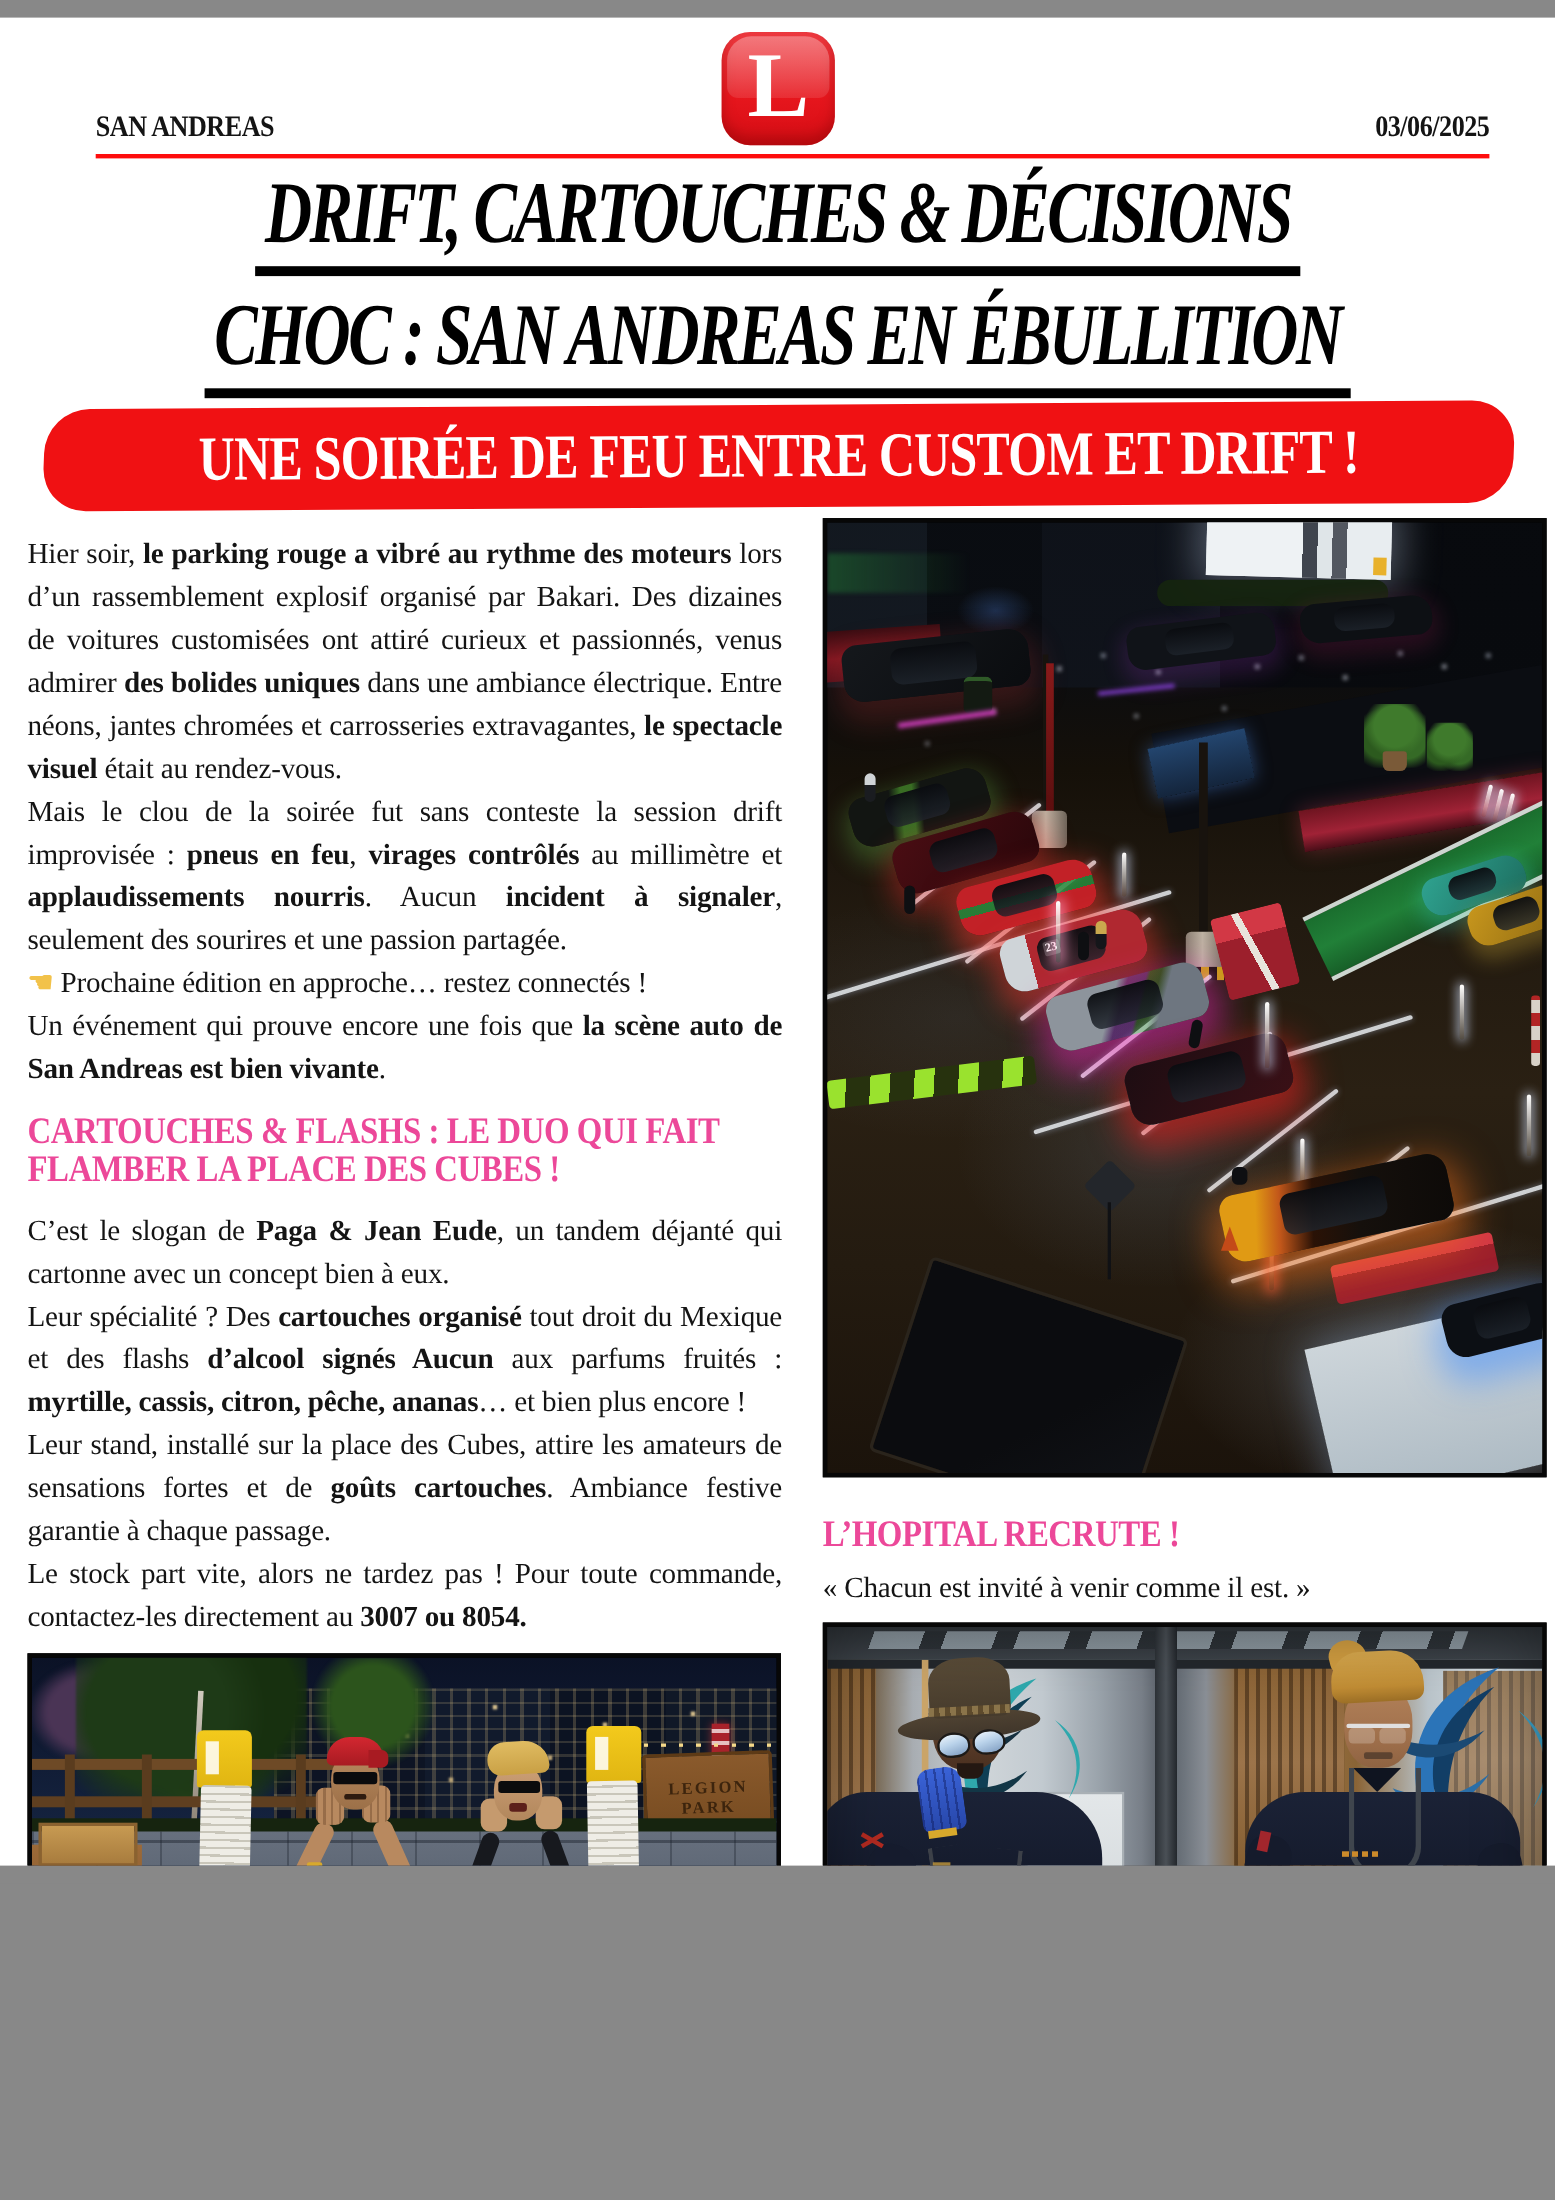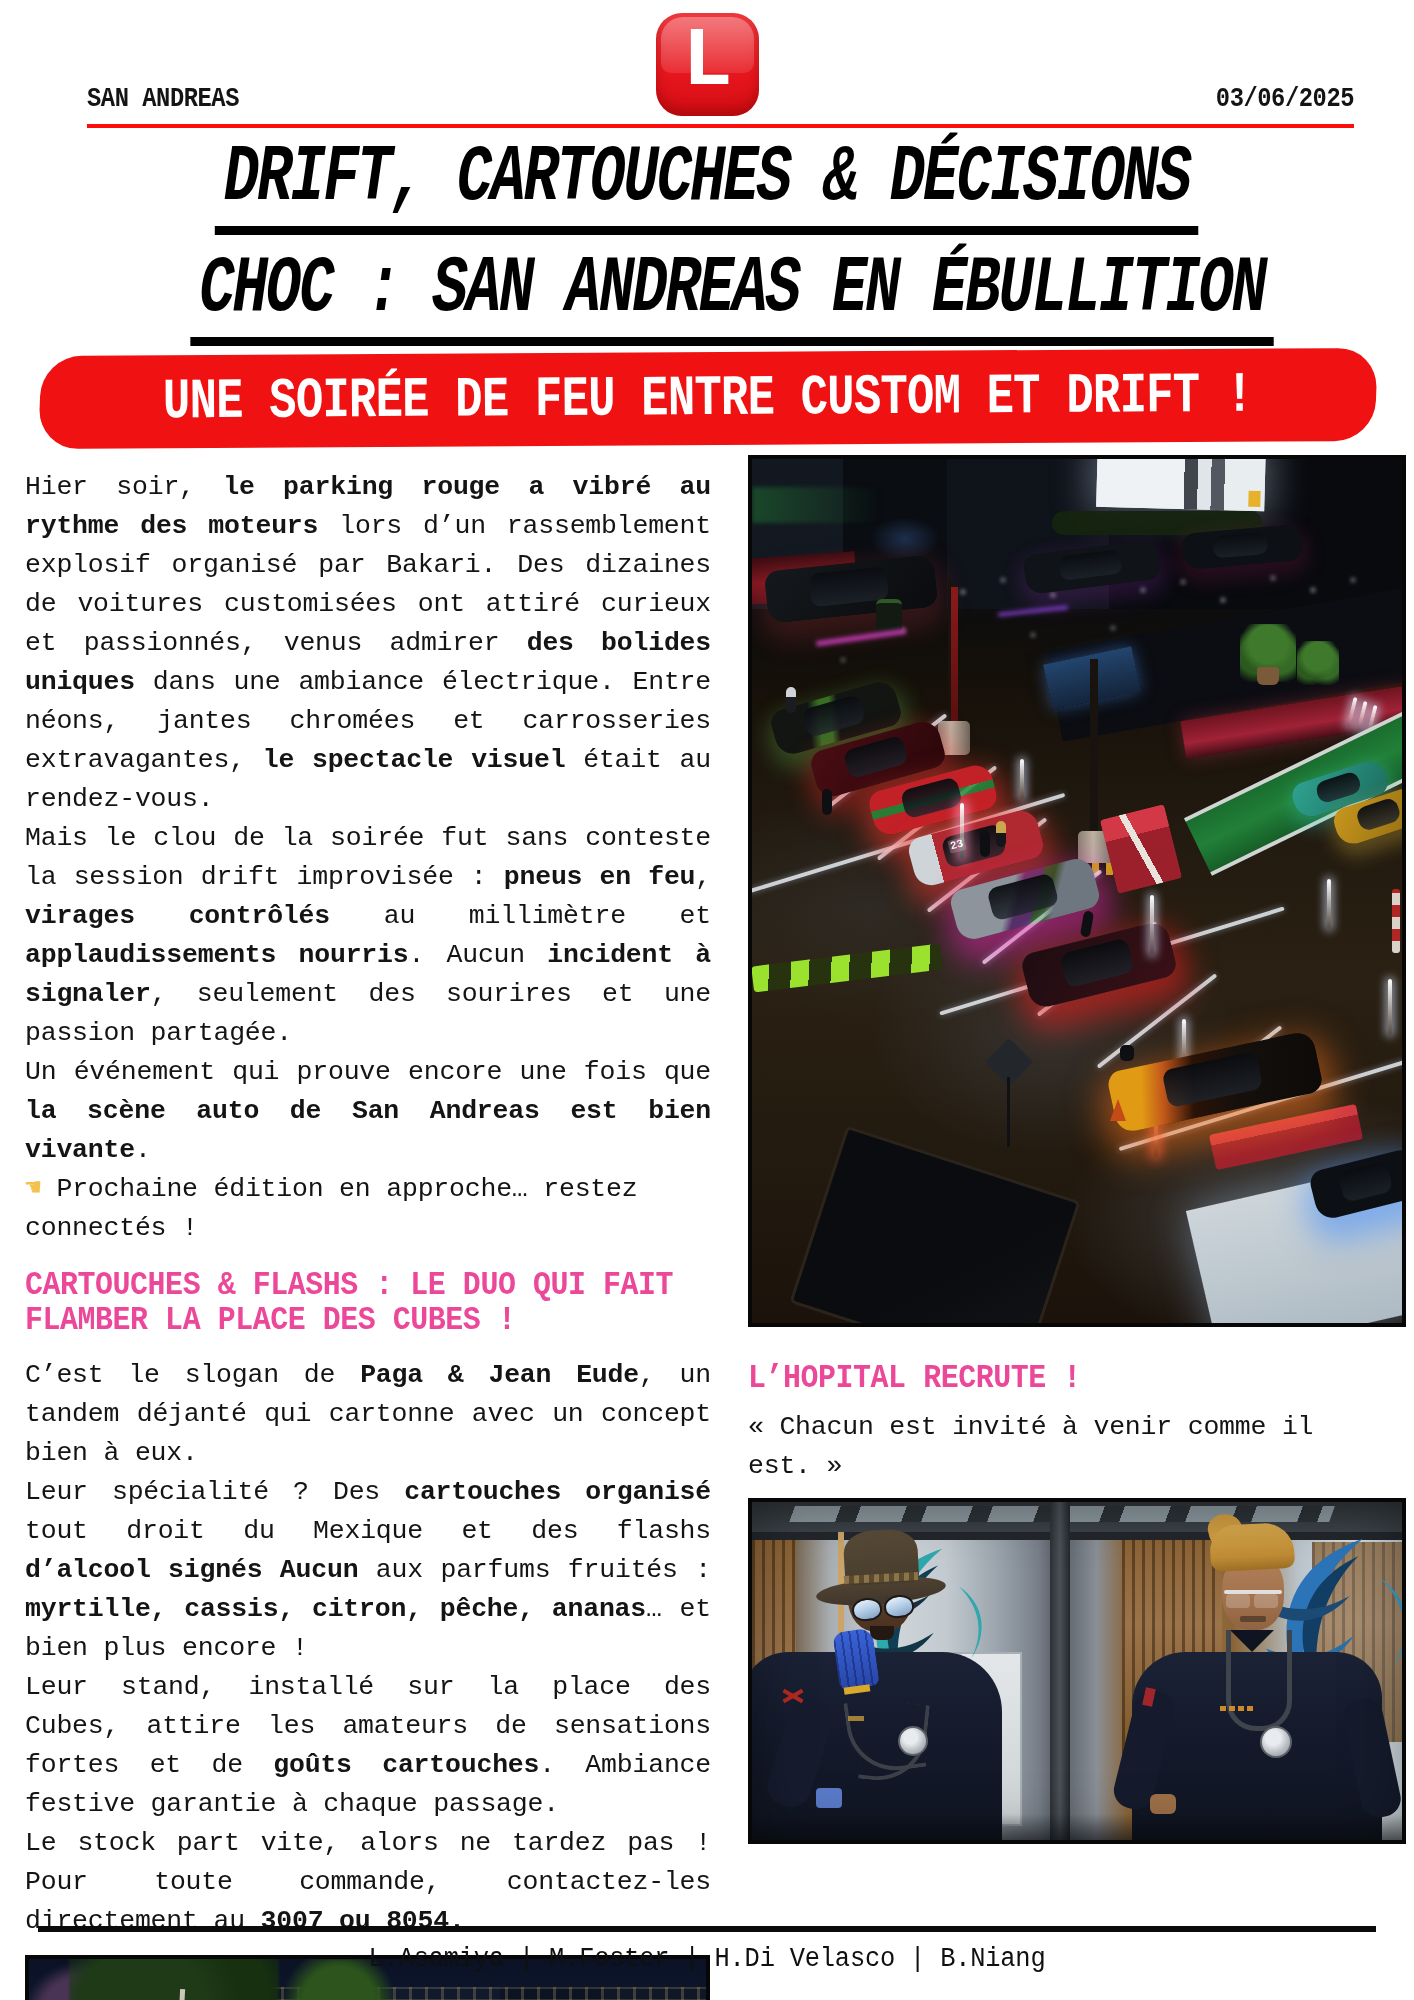--- a/index.html
+++ b/index.html
@@ -1,17 +1,17 @@
 <!DOCTYPE html>
 <html><head>
 <meta charset="utf-8">
 <style>
   html,body{margin:0;padding:0;background:#888;}
-  .page{position:relative;width:1414px;height:2000px;margin:0 auto;background:#fff;overflow:hidden;
-        font-family:Liberation Mono, monospace;color:#141414;}
+  .page{position:relative;width:1414px;height:1680px;margin:16px auto;background:#fff;overflow:hidden;
+        font-family:Liberation Serif, serif;color:#141414;}
   .ab{position:absolute;}
 
   
   .brand{position:absolute;left:87px;top:84px;font-size:27px;font-weight:700;letter-spacing:-0.5px;
          transform:scaleX(.88);transform-origin:left center;white-space:nowrap;}
   .mdate{position:absolute;right:60px;top:84px;font-size:27px;font-weight:700;letter-spacing:-0.5px;
          transform:scaleX(.88);transform-origin:right center;white-space:nowrap;}
   .logo{position:absolute;left:656px;top:13px;width:103px;height:103px;border-radius:26px;
         background:linear-gradient(180deg,#ee3a40 0%,#e6161d 58%,#d60d14 100%);
         box-shadow:inset 0 -8px 12px rgba(110,0,0,.35);}
@@ -305,22 +305,22 @@
     <div><span class="hl">CHOC : SAN ANDREAS EN ÉBULLITION</span></div>
   </div>
 
   <div class="banner">
     <span class="banner-text">UNE SOIRÉE DE FEU ENTRE CUSTOM ET DRIFT !</span>
   </div>
 
   <div class="col left">
     <p class="body jt"><span>Hier soir, </span><span class="b">le parking rouge a vibré au rythme des moteurs</span><span> lors d’un rassemblement explosif organisé par Bakari. Des dizaines de voitures customisées ont attiré curieux et passionnés, venus admirer </span><span class="b">des bolides uniques</span><span> dans une ambiance électrique. Entre néons, jantes chromées et carrosseries extravagantes, </span><span class="b">le spectacle visuel</span><span> était au rendez-vous.</span></p>
     <p class="body jt"><span>Mais le clou de la soirée fut sans conteste la session drift improvisée&nbsp;: </span><span class="b">pneus en feu</span><span>, </span><span class="b">virages contrôlés</span><span> au millimètre et </span><span class="b">applaudissements nourris</span><span>. Aucun </span><span class="b">incident à signaler</span><span>, seulement des sourires et une passion partagée.</span></p>
+    <p class="body"><span class="hand">☚ </span><span>Prochaine édition en approche… restez connectés&nbsp;!</span></p>
     <p class="body jt"><span>Un événement qui prouve encore une fois que </span><span class="b">la scène auto de San Andreas est bien vivante</span><span>.</span></p>
-    <p class="body"><span class="hand">☚ </span><span>Prochaine édition en approche… restez connectés&nbsp;!</span></p>
 
     <h2 class="red-h">
       <span class="rh-line">CARTOUCHES &amp; FLASHS : LE DUO QUI FAIT</span>
       <span class="rh-line">FLAMBER LA PLACE DES CUBES !</span>
     </h2>
     <p class="body jt"><span>C’est le slogan de </span><span class="b">Paga &amp; Jean Eude</span><span>, un tandem déjanté qui cartonne avec un concept bien à eux.</span></p>
     <p class="body jt"><span>Leur spécialité&nbsp;? Des </span><span class="b">cartouches organisé</span><span> tout droit du Mexique et des flashs </span><span class="b">d’alcool signés Aucun</span><span> aux parfums fruités&nbsp;: </span><span class="b">myrtille, cassis, citron, pêche, ananas</span><span>… et bien plus encore&nbsp;!</span></p>
     <p class="body jt"><span>Leur stand, installé sur la place des Cubes, attire les amateurs de sensations fortes et de </span><span class="b">goûts cartouches</span><span>. Ambiance festive garantie à chaque passage.</span></p>
     <p class="body jt"><span>Le stock part vite, alors ne tardez pas&nbsp;! Pour toute commande, contactez-les directement au </span><span class="b">3007 ou 8054.</span></p>
 

